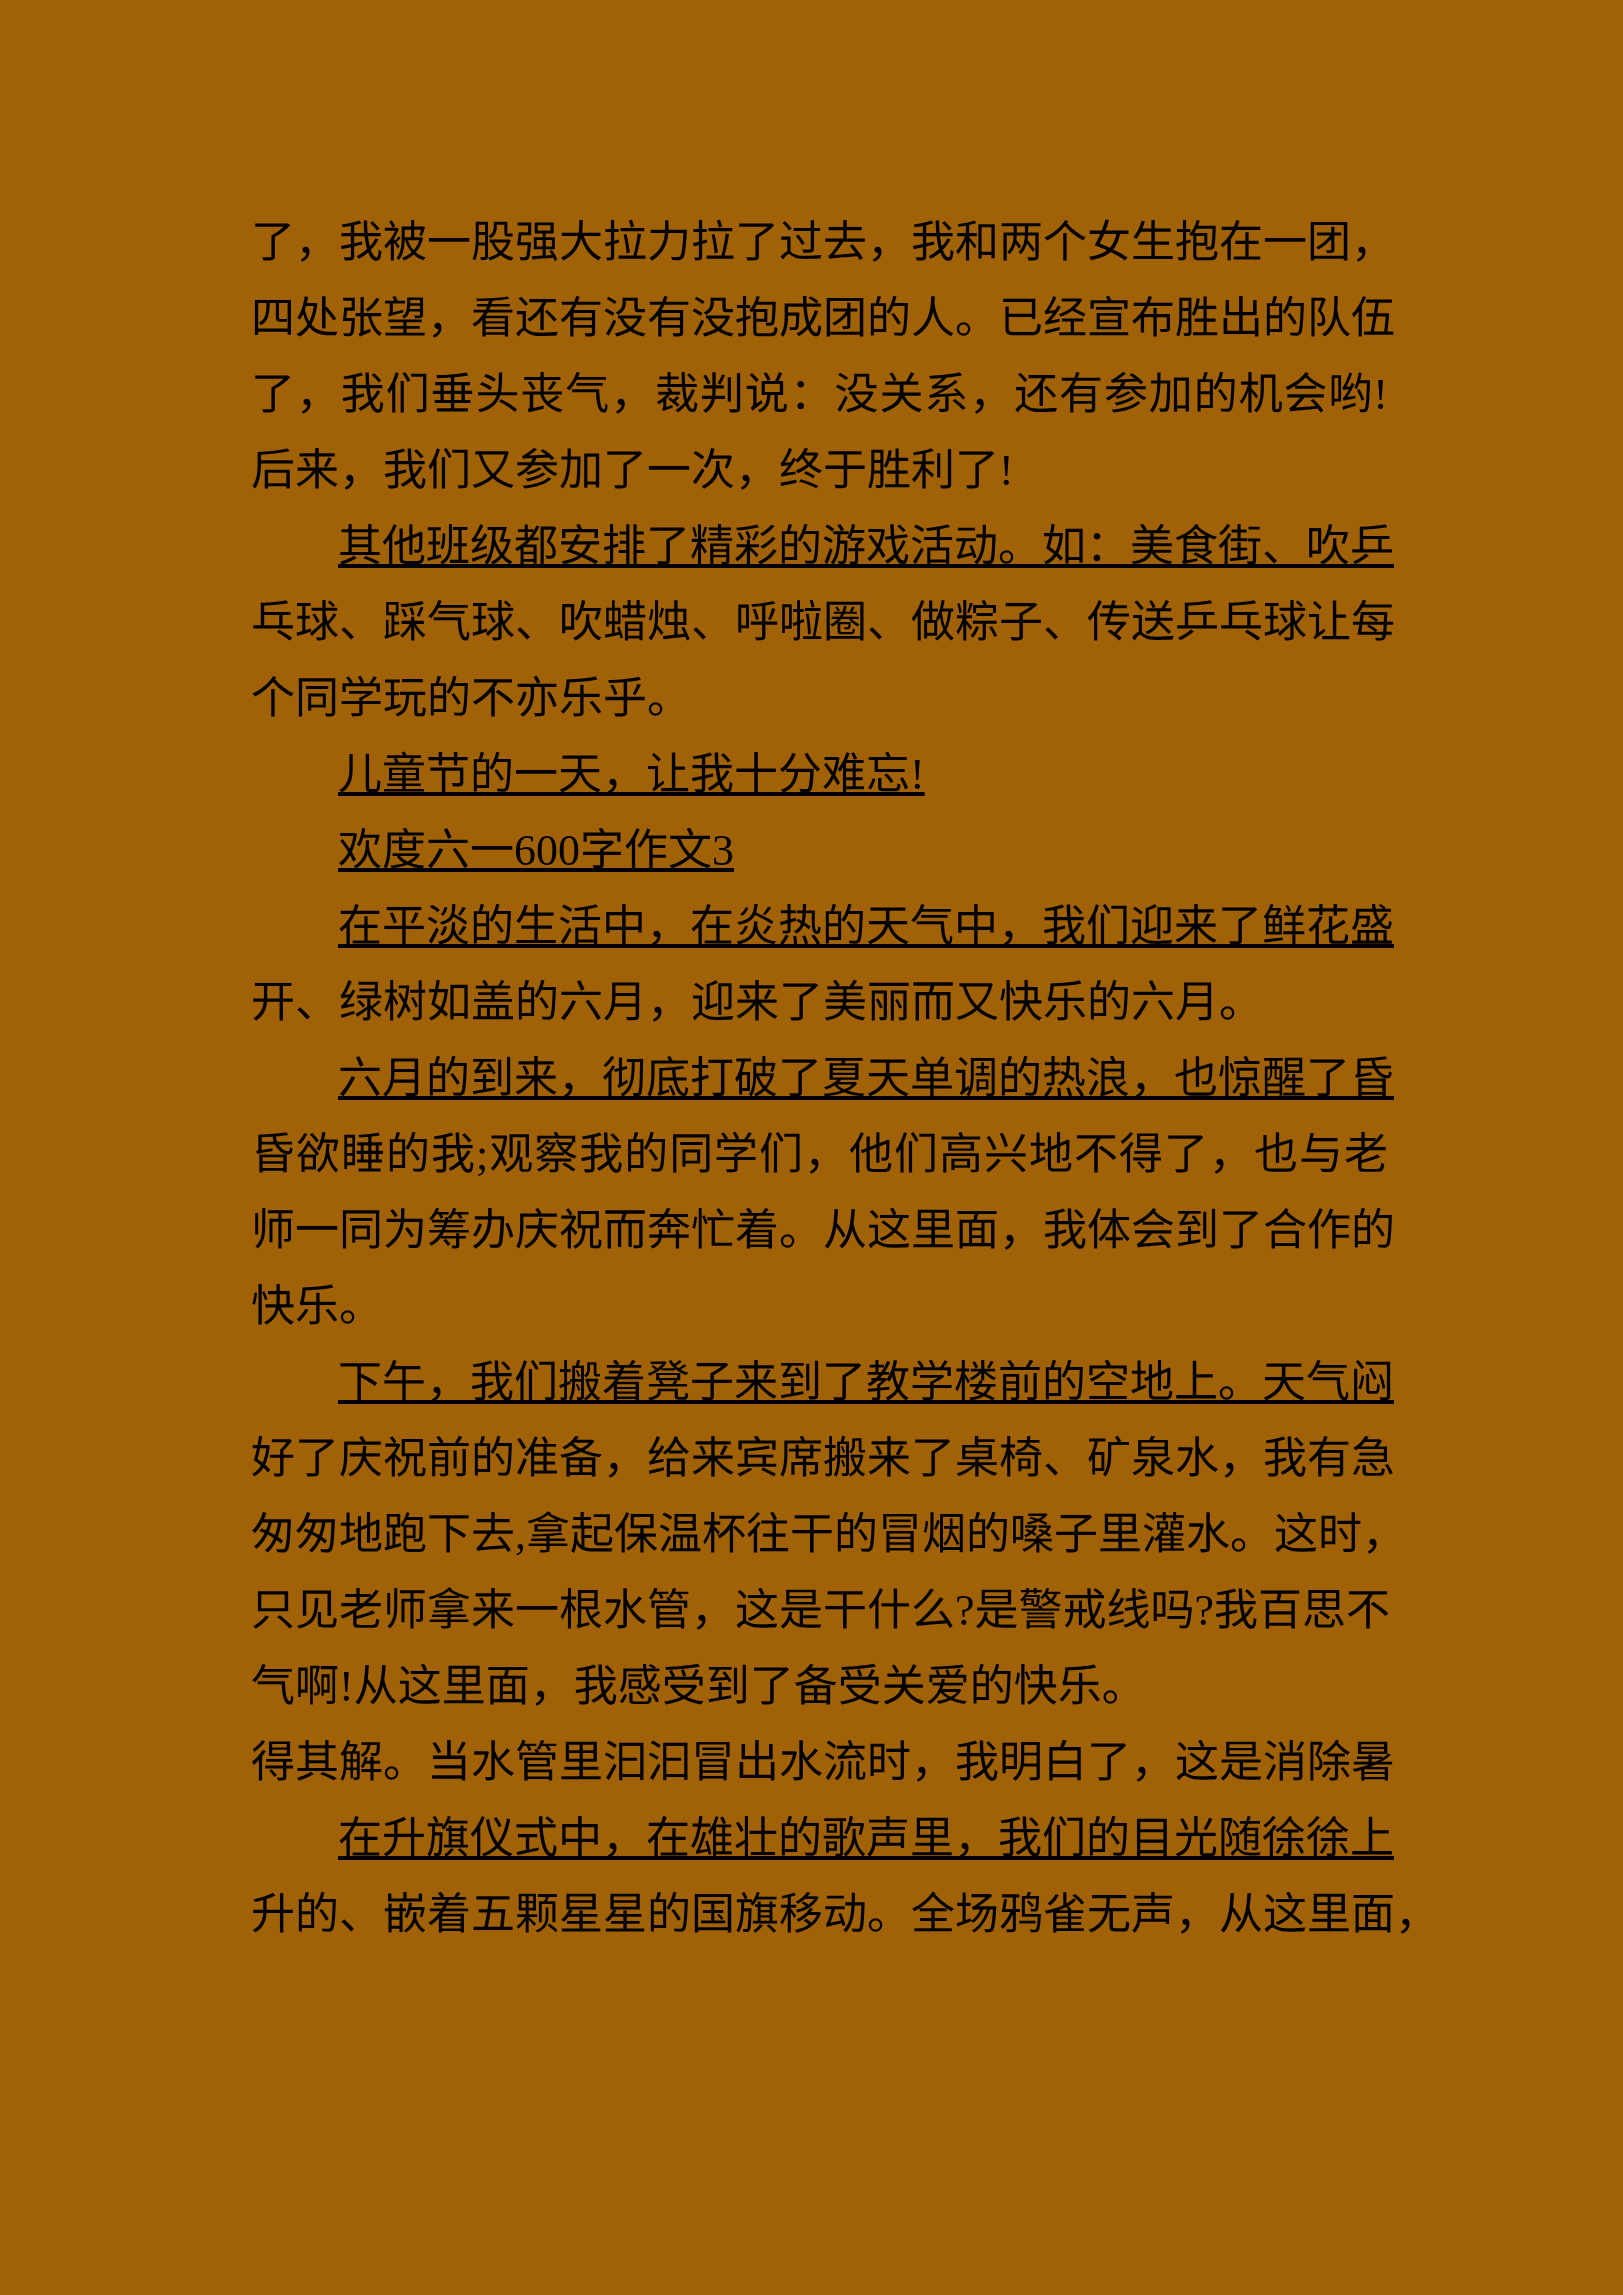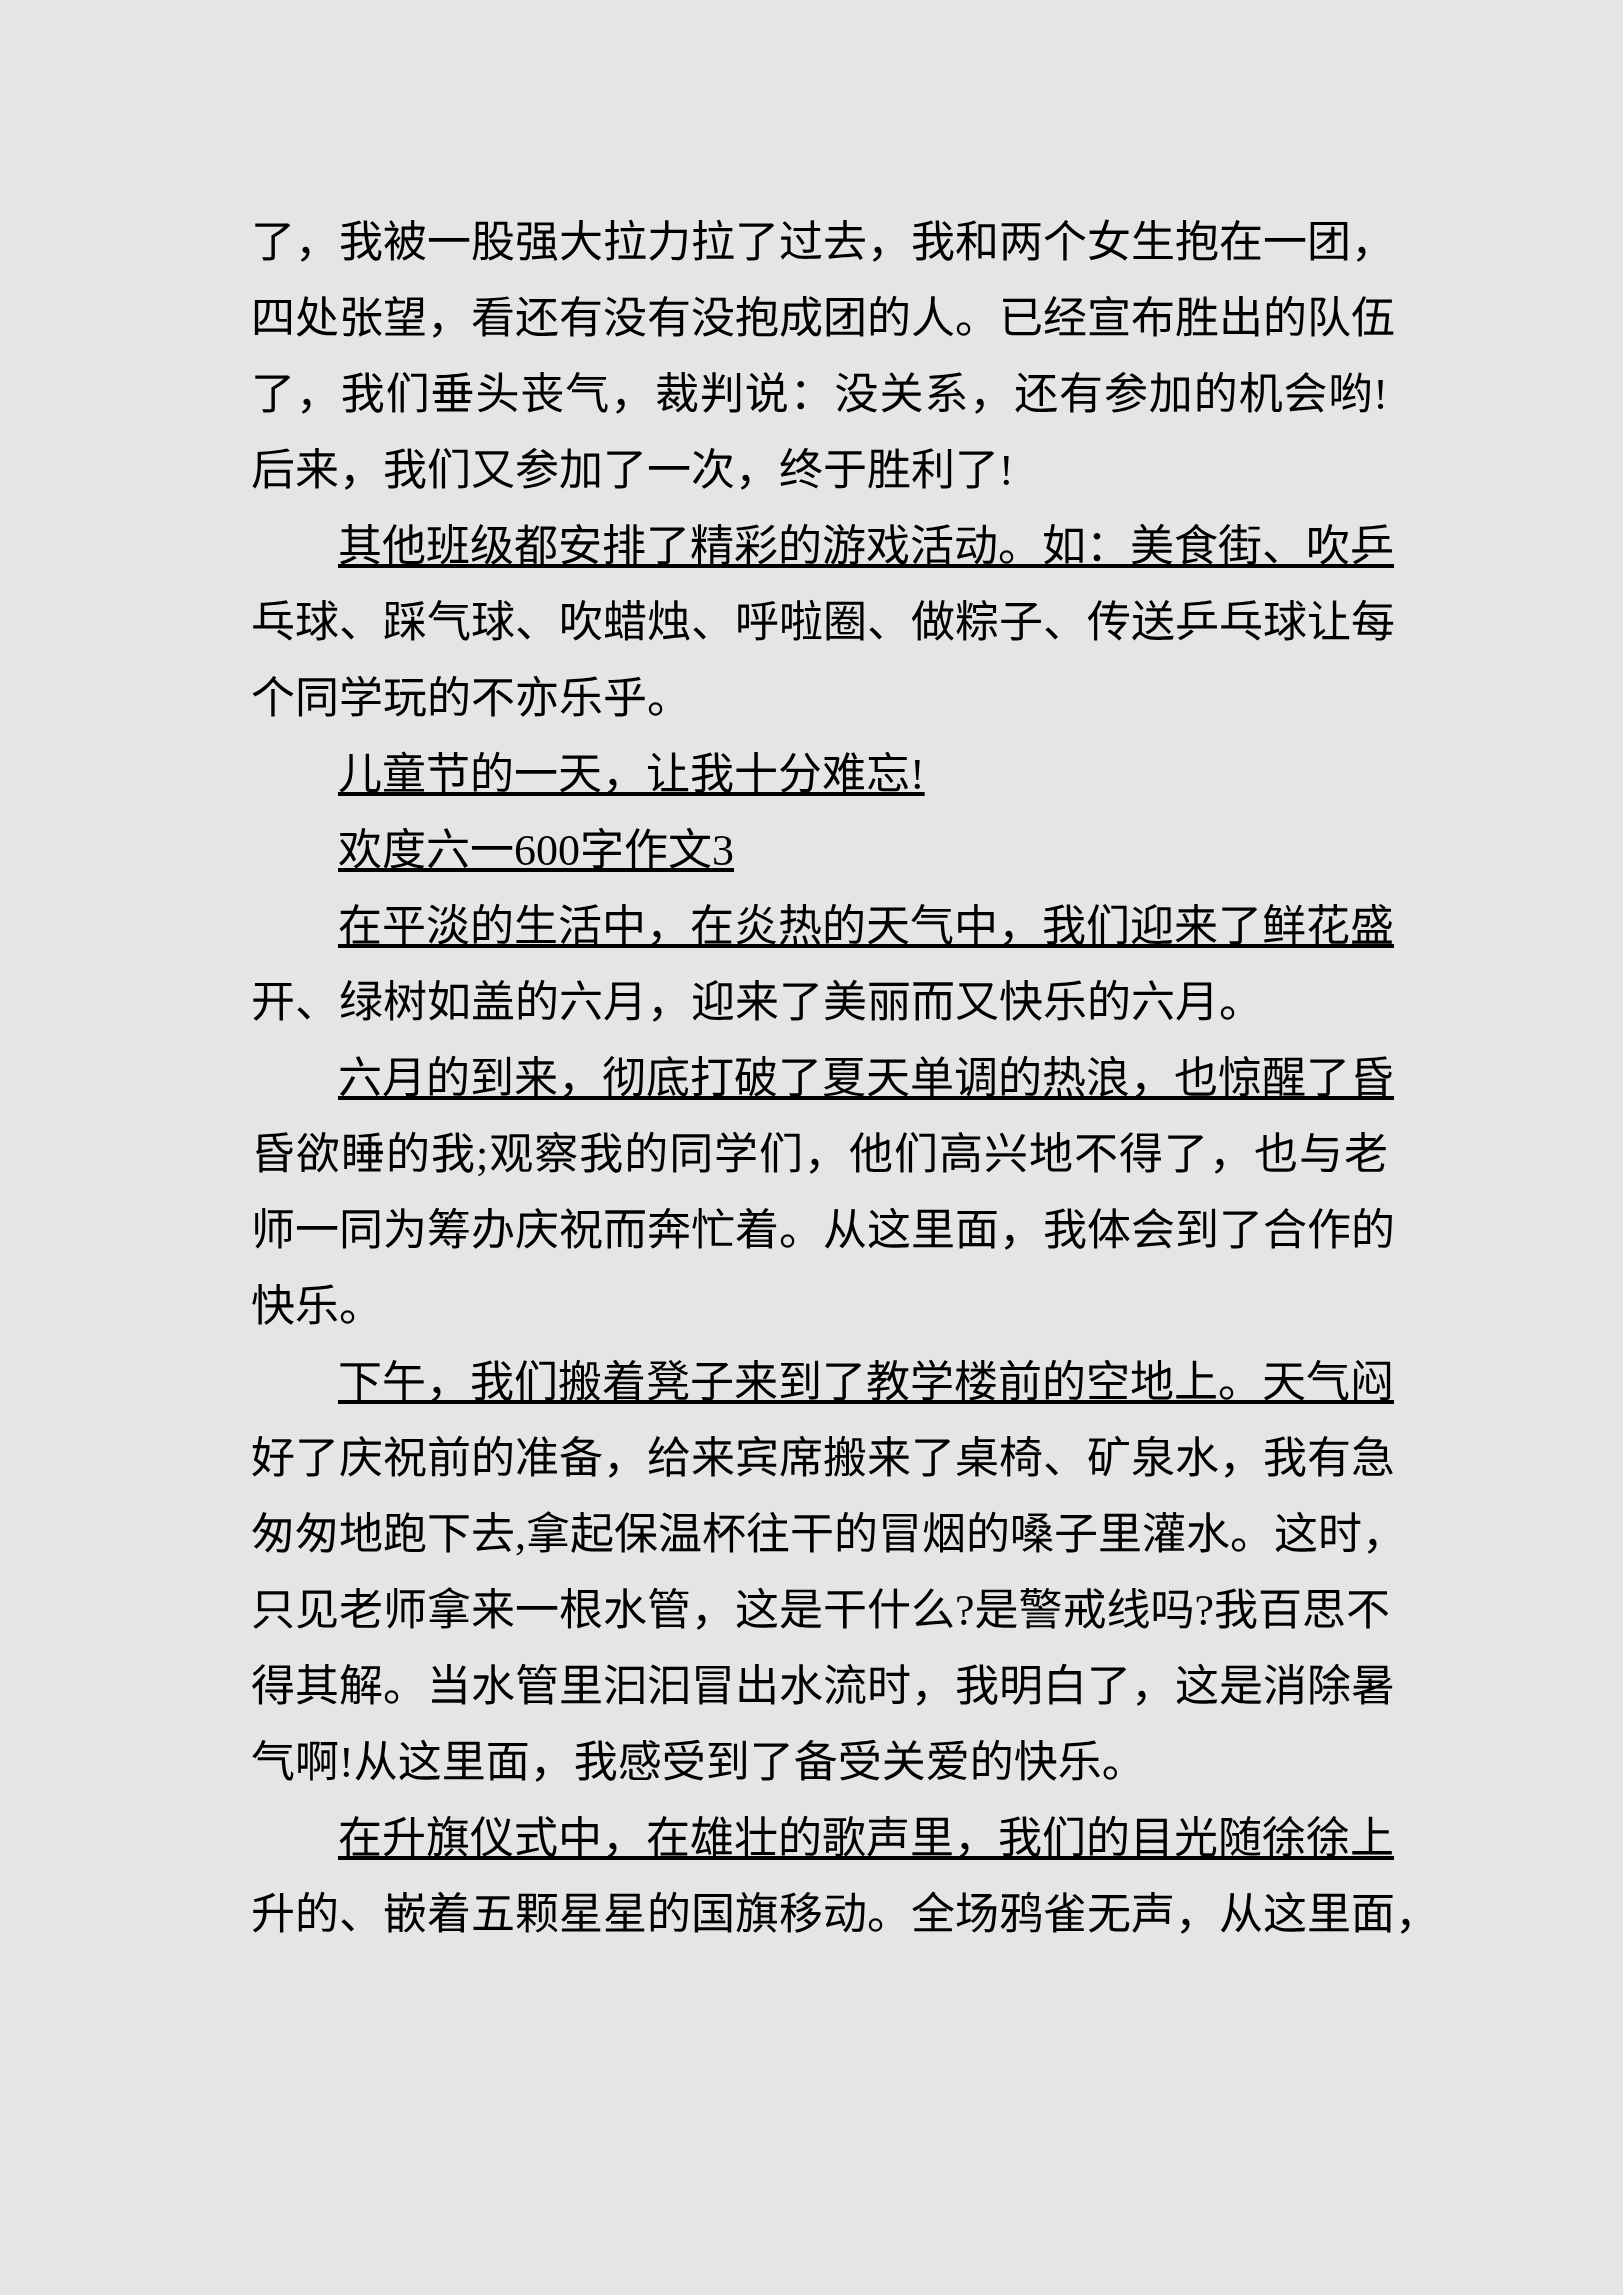--- a/index.html
+++ b/index.html
@@ -4,21 +4,21 @@
 <style>
   html, body {
     margin: 0;
     padding: 0;
     background: #ffffff;
   }
   .page {
     position: relative;
     width: 1623px;
     height: 2295px;
-    background: #e5e5e5;
+    background: #a16207;
     overflow: hidden;
   }
   .textblock {
     position: absolute;
     left: 251px;
     top: 205px;
     width: 1137px;
     font-family: "Liberation Serif", "DejaVu Serif", serif;
     font-size: 44px;
     line-height: 76px;
@@ -57,19 +57,19 @@
     <div class="ln jst ind">在平淡的生活中，在炎热的天气中，我们迎来了鲜花盛</div>
     <div class="ln">开、绿树如盖的六月，迎来了美丽而又快乐的六月。</div>
     <div class="ln jst ind">六月的到来，彻底打破了夏天单调的热浪，也惊醒了昏</div>
     <div class="ln jst">昏欲睡的我;观察我的同学们，他们高兴地不得了，也与老</div>
     <div class="ln jst">师一同为筹办庆祝而奔忙着。从这里面，我体会到了合作的</div>
     <div class="ln">快乐。</div>
     <div class="ln jst ind">下午，我们搬着凳子来到了教学楼前的空地上。天气闷</div>
     <div class="ln jst">好了庆祝前的准备，给来宾席搬来了桌椅、矿泉水，我有急</div>
     <div class="ln jst">匆匆地跑下去,拿起保温杯往干的冒烟的嗓子里灌水。这时，</div>
     <div class="ln jst">只见老师拿来一根水管，这是干什么?是警戒线吗?我百思不</div>
+    <div class="ln">气啊!从这里面，我感受到了备受关爱的快乐。</div>
     <div class="ln jst">得其解。当水管里汩汩冒出水流时，我明白了，这是消除暑</div>
-    <div class="ln">气啊!从这里面，我感受到了备受关爱的快乐。</div>
     <div class="ln jst ind">在升旗仪式中，在雄壮的歌声里，我们的目光随徐徐上</div>
     <div class="ln jst">升的、嵌着五颗星星的国旗移动。全场鸦雀无声，从这里面，</div>
   </div>
 </div>
 
 
 </body></html>

